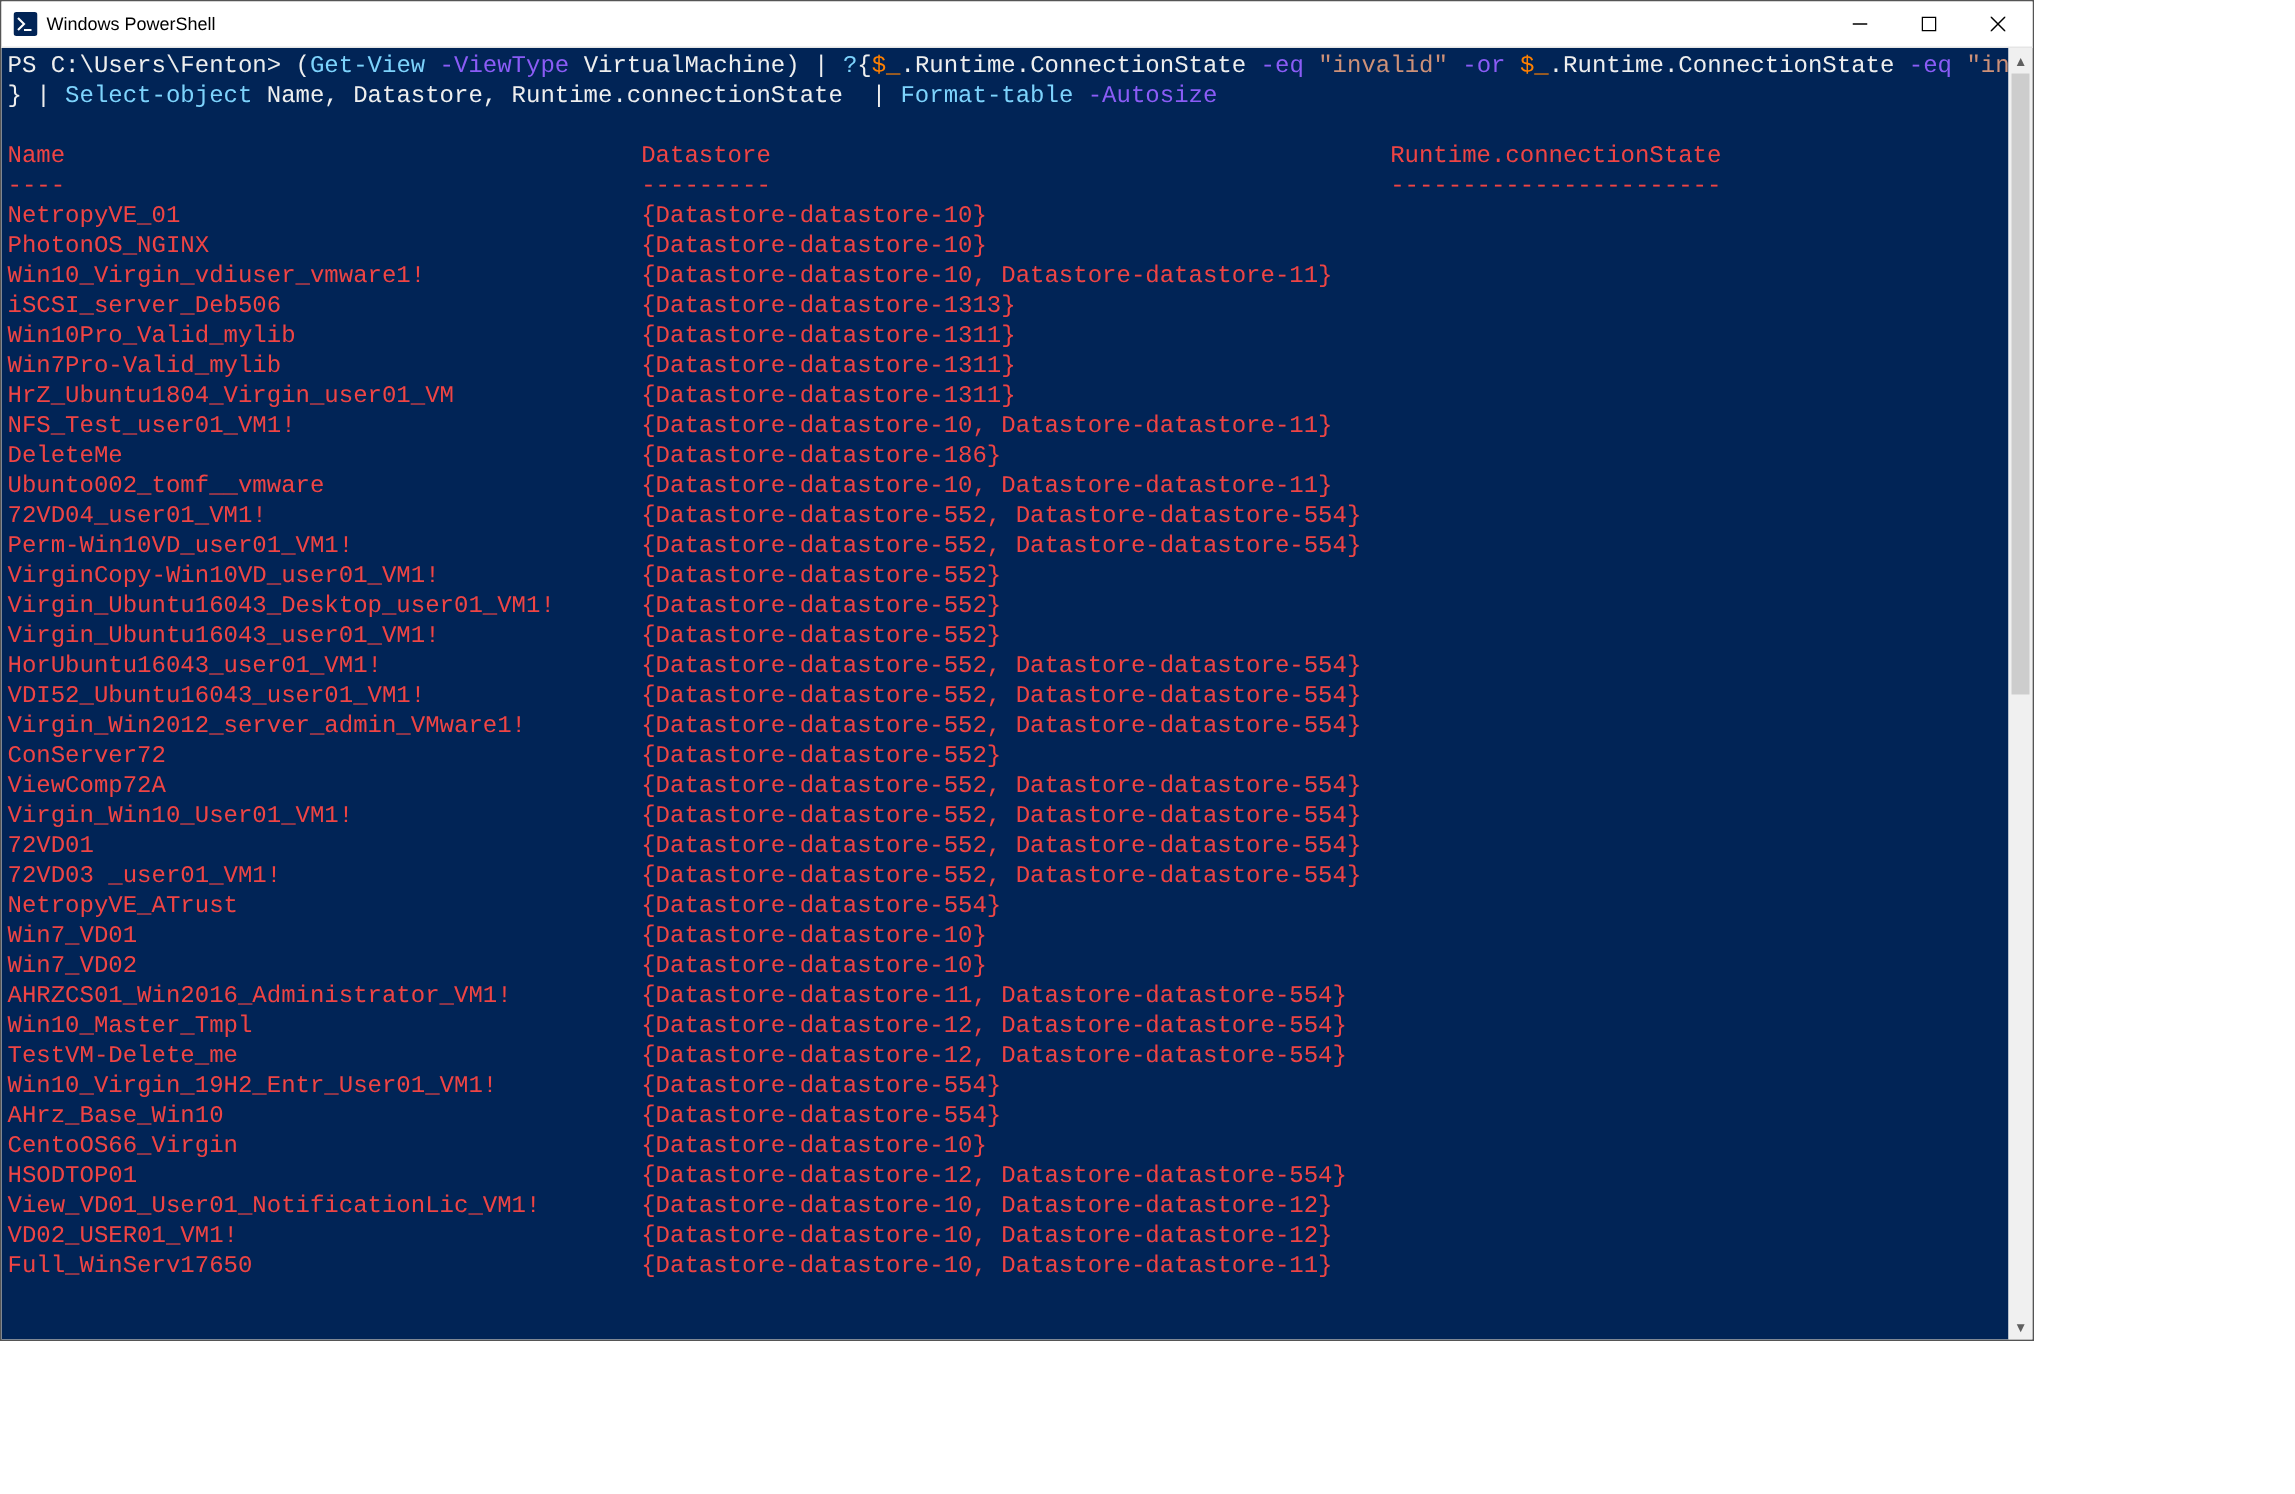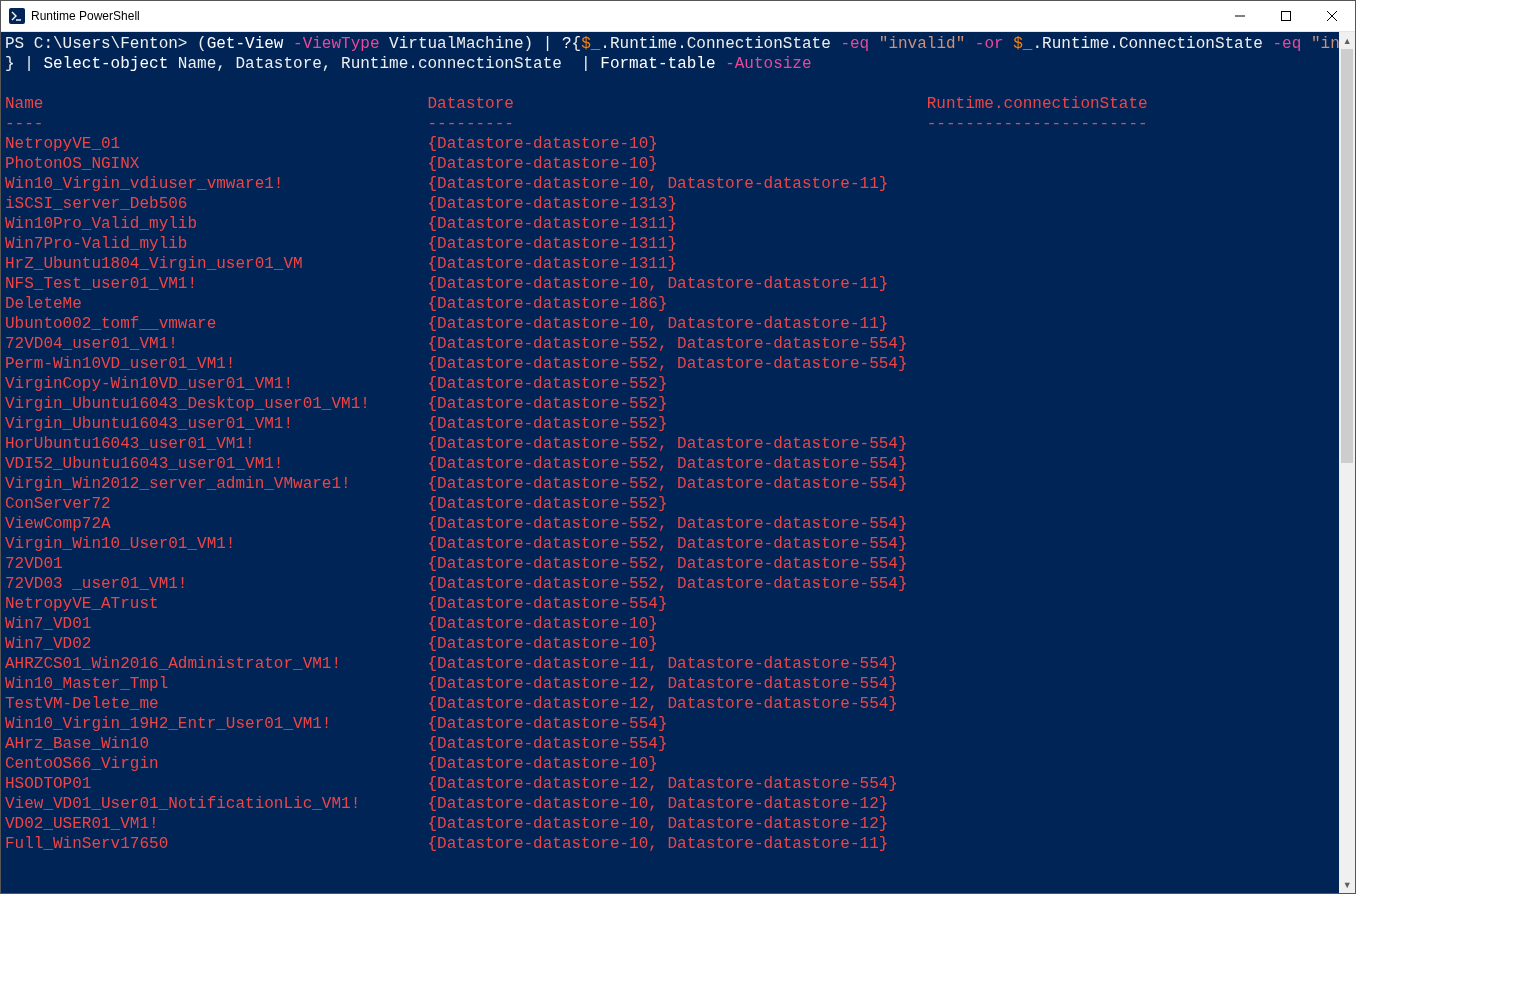--- a/index.html
+++ b/index.html
@@ -11,40 +11,40 @@
   .winbtn{width:46px;height:30px;display:flex;align-items:center;justify-content:center;color:#000;}
   .winbtn svg{width:10px;height:10px;}
   .console-wrap{flex:1 1 auto;display:flex;overflow:hidden;}
   .console{flex:1 1 auto;background:#012456;color:#e5e5e5;font-family:Consolas,"Courier New",monospace;font-size:16px;line-height:20px;padding:2px 4px 8px 4px;white-space:pre;overflow:hidden;}
   .scrollbar{width:17px;background:#f0f0f0;display:flex;flex-direction:column;}
   .scrollbar .btn{height:17px;display:flex;align-items:center;justify-content:center;color:#606060;font-size:9px;}
   .scrollbar .track{flex:1 1 auto;position:relative;}
   .scrollbar .thumb{position:absolute;left:2px;right:2px;top:0;height:50%;background:#cdcdcd;}
   
   .c-w{color:#eeeeee;text-align:right;}
-  .c-y{color:#ffffff;font-family:Liberation Mono, monospace;}
-  .c-g{color:#ec4899;text-align:right;}
+  .c-y{color:#7dd3fc;font-family:Liberation Mono, monospace;}
+  .c-g{color:#8b5cf6;text-align:right;}
   .c-o{color:#ff8000;}
   .c-s{color:#ce9178;}
   .c-p{color:#ef4444;}
 </style>
 </head>
 <body>
 
 <div class="window">
 
   <div class="titlebar">
     <span class="icon">
       <svg viewBox="0 0 16 16">
           <rect x="0" y="0" width="16" height="16" rx="2" fill="#012456"></rect>
           <path d="M3 4 L7 8 L3 12" stroke="#fff" stroke-width="1.4" fill="none"></path>
           <line x1="7" y1="12" x2="12" y2="12" stroke="#fff" stroke-width="1.4"></line>
         </svg>
     </span>
-    <span class="title">Runtime PowerShell</span>
+    <span class="title">Windows PowerShell</span>
     <span class="spacer"></span>
     <div class="winbtn">
       <svg viewBox="0 0 10 10">
           <line x1="0" y1="5" x2="10" y2="5" stroke="currentColor" stroke-width="1"></line>
         </svg>
     </div>
     <div class="winbtn">
       <svg viewBox="0 0 10 10">
           <rect x="0.5" y="0.5" width="9" height="9" fill="none" stroke="currentColor" stroke-width="1"></rect>
         </svg>

